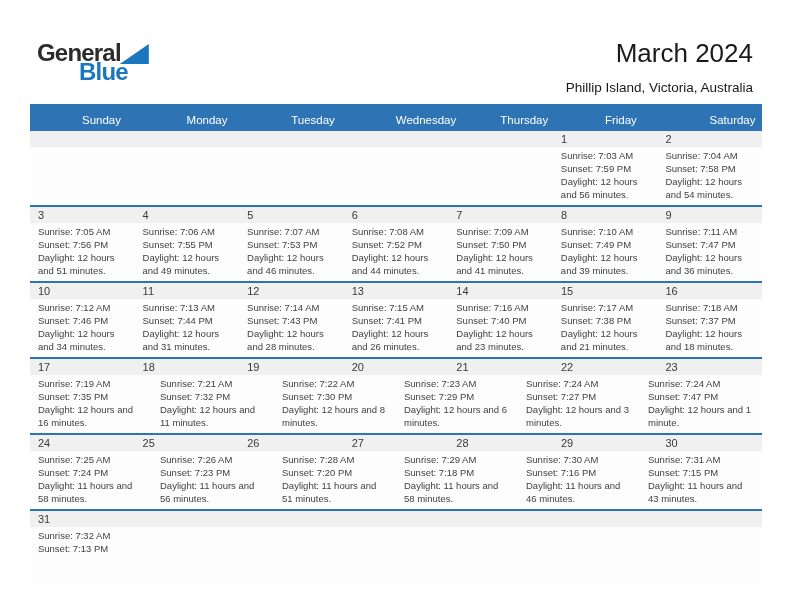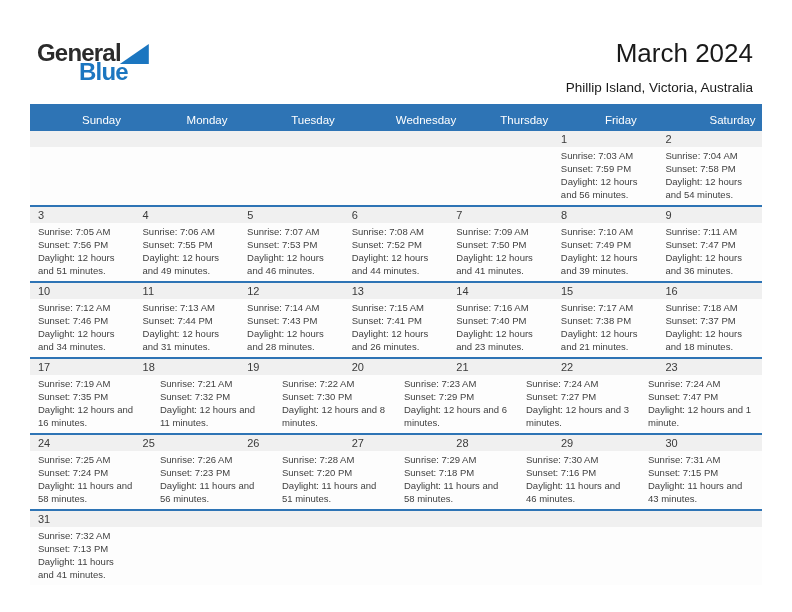--- a/index.html
+++ b/index.html
@@ -302,21 +302,20 @@
             <div class="day-num"></div>
             <div class="day-num"></div>
             <div class="day-num"></div>
             <div class="day-num"></div>
             <div class="day-num"></div>
           </div>
           <div class="content-band">
             <div class="day-cell">
               <div class="cell-line">Sunrise: 7:32 AM</div>
               <div class="cell-line">Sunset: 7:13 PM</div>
-              <div class="cell-line">Daylight: 11 hours and 41 minutes.</div>
             </div>
             <div class="day-cell"></div>
             <div class="day-cell"></div>
             <div class="day-cell"></div>
             <div class="day-cell"></div>
             <div class="day-cell"></div>
             <div class="day-cell"></div>
           </div>
         </div>
       </div>

